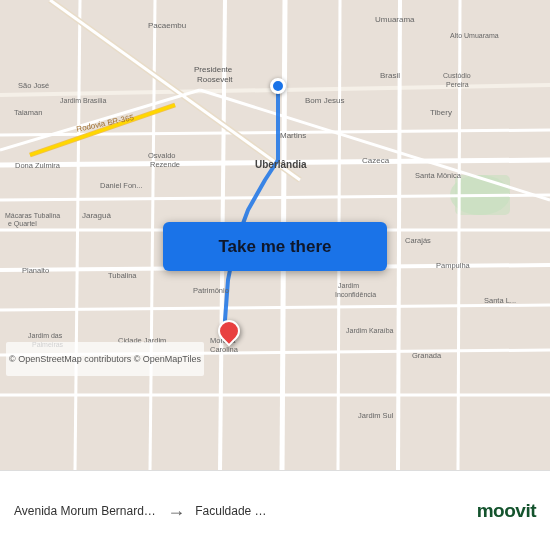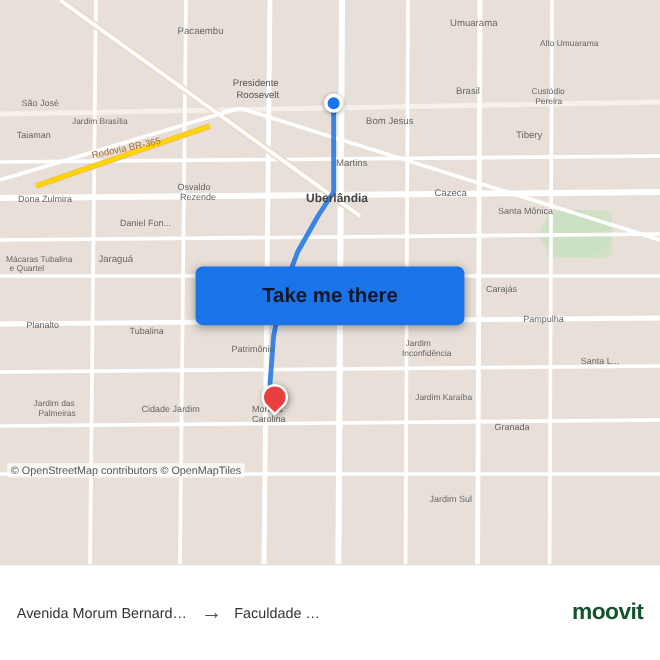--- a/index.html
+++ b/index.html
@@ -113,27 +113,27 @@
     }
 
     .bottom-row {
       display: flex;
       align-items: center;
       width: 100%;
     }
 
     #attribution {
       position: absolute;
-      bottom: 72px;
+      bottom: 94px;
       left: 6px;
       font-size: 9px;
       color: #555;
       z-index: 150;
       background: rgba(255,255,255,0.7);
-      padding: 1px 3px;
+      padding: 12px 3px;
       border-radius: 2px;
     }
 
     
     .origin-pin {
       position: absolute;
       width: 16px;
       height: 16px;
       background: #1a73e8;
       border-radius: 50%;

